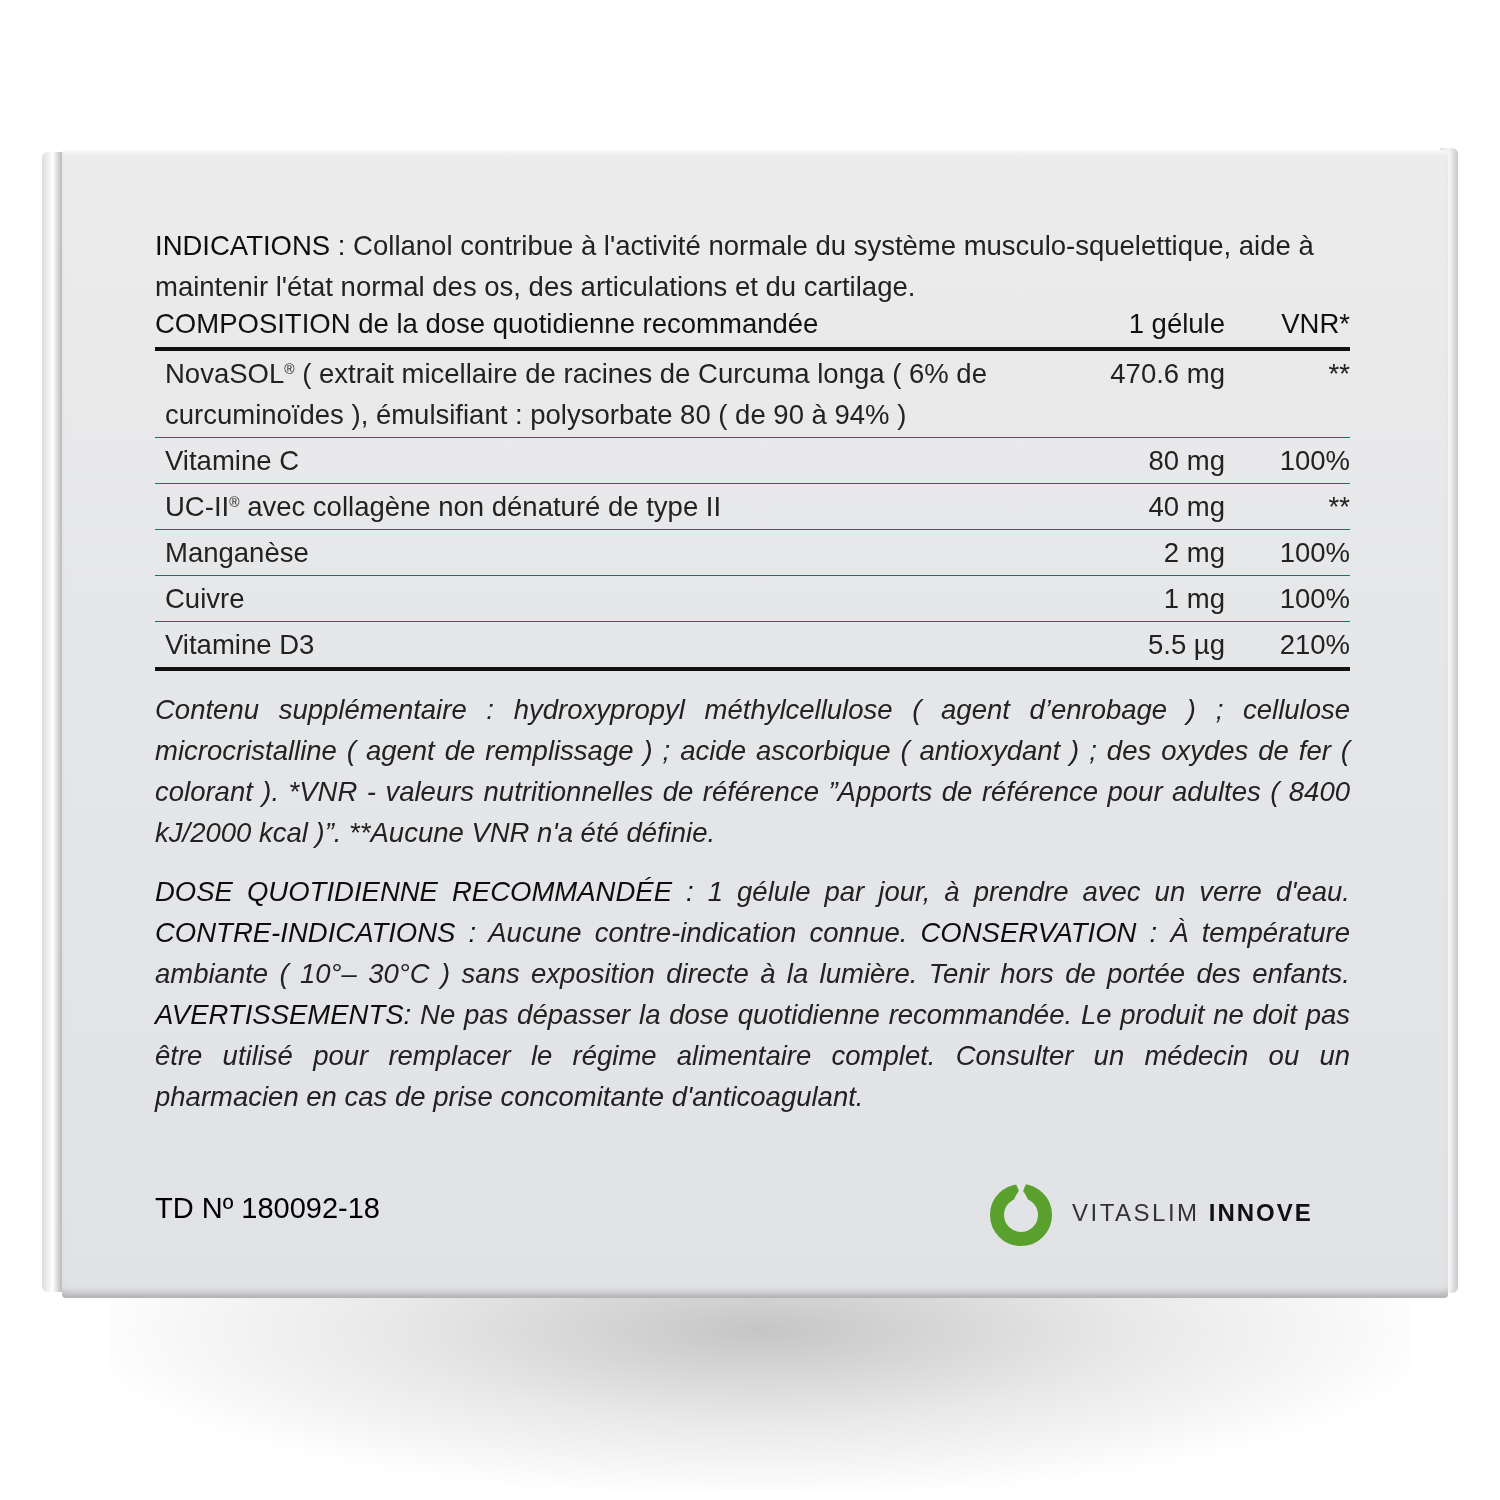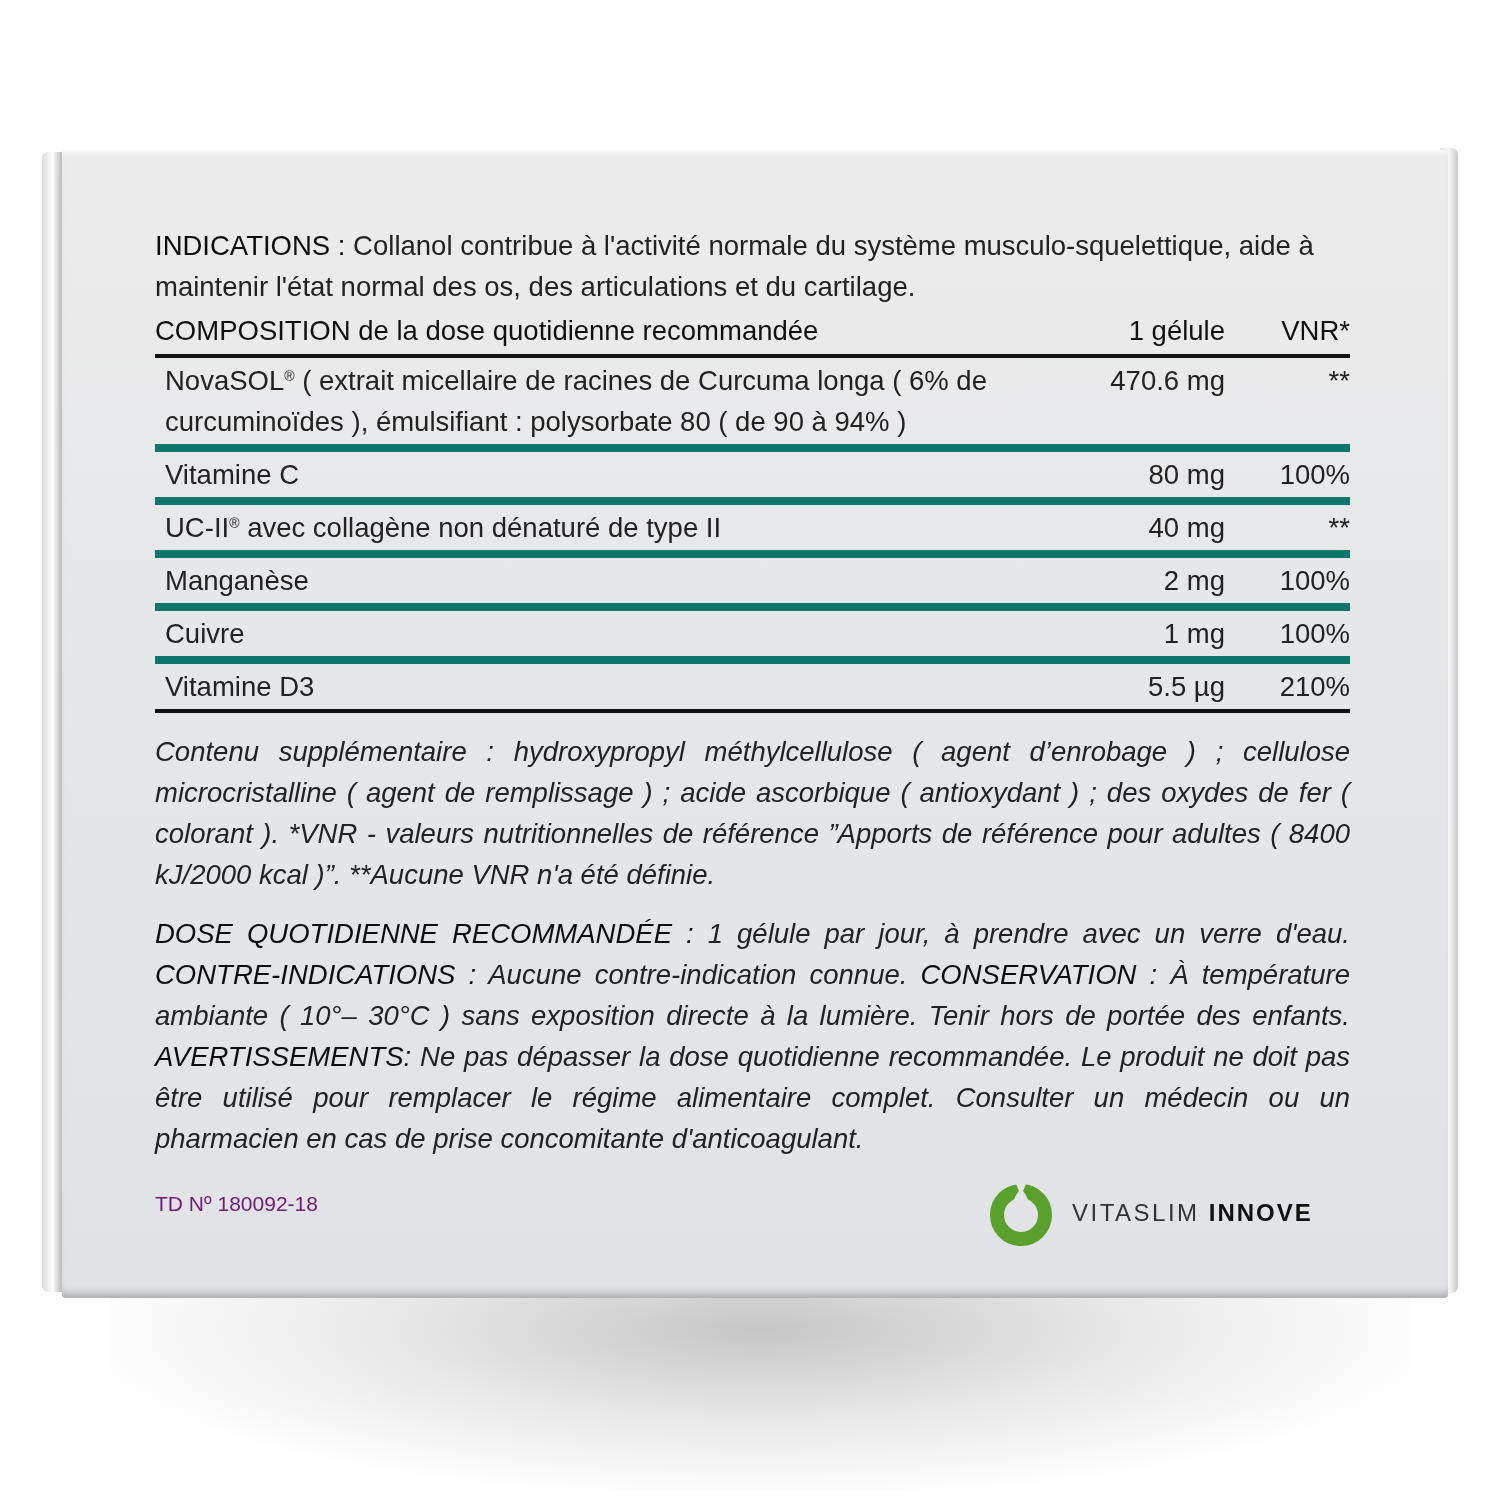--- a/index.html
+++ b/index.html
@@ -28,37 +28,37 @@
     border-radius:4px;
   }
   .content {
     position:absolute; left:155px; top:225px; width:1195px;
     font-size:27.5px; line-height:41px; color:#222;
   }
   .just { text-align:justify; }
   .b { color:#0d0d0d; font-weight:normal; }
   .p1 { margin:0; }
   table.comp {
-    width:1195px; border-collapse:collapse; margin-top:7px;
+    width:1195px; border-collapse:collapse; margin-top:0;
   }
   table.comp th {
     font-weight:normal; text-align:left; padding:0 0 6px 0; color:#111; font-size:27.5px; line-height:34px;
     border-bottom:4px solid #111;
   }
   table.comp th.num, table.comp td.num { text-align:right; }
   table.comp td {
-    padding:2px 0 2px 10px; border-bottom:8px solid #0f766e; vertical-align:top; color:#222;
+    padding:2px 0 2px 10px; border-bottom:1px solid #0f766e; vertical-align:top; color:#222;
     line-height:41px;
   }
   table.comp td.num { padding-left:0; }
   table.comp tr:last-child td { border-bottom:4px solid #111; }
   sup.reg { font-size:14px; vertical-align:top; position:relative; top:-4px; }
   .para { margin:18px 0 0 0;font-style:italic; }
   .footer-td {
-    position:absolute; left:155px; top:1192px; font-size:21px; color:#701a75;
+    position:absolute; left:155px; top:1192px; font-size:29px; color:#000000;
   }
   .logo {
     position:absolute; left:988px; top:1180px; display:flex; align-items:center;
   }
   .logo-text { margin-left:18px; font-size:24px; letter-spacing:2.5px; color:#333; }
   .logo-text .strong { font-weight:bold; color:#111; letter-spacing:2px; }
 </style>
 </head>
 <body>
 

